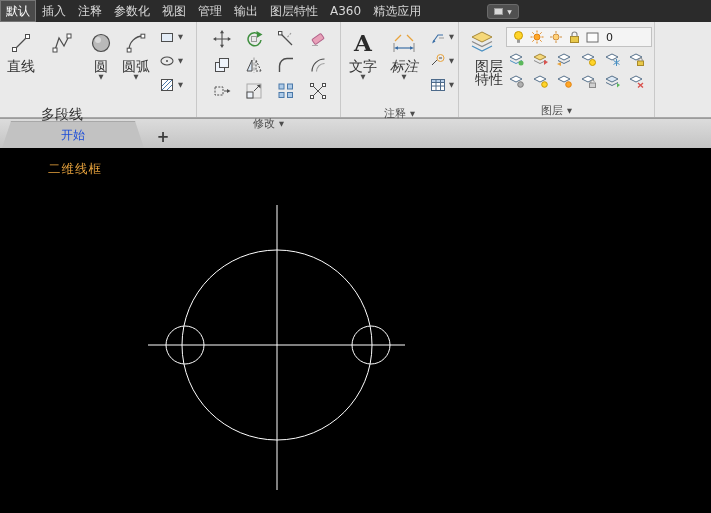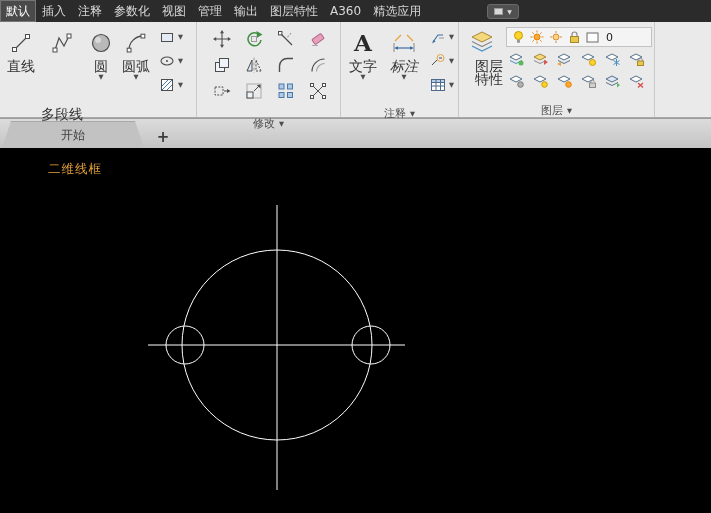--- a/index.html
+++ b/index.html
@@ -39,21 +39,21 @@
   .atext { font-family:"DejaVu Serif","Liberation Serif",serif; font-size:23px; font-weight:bold; color:#2b2b2b; line-height:26px; }
 
   .layerblock { display:flex; flex-direction:column; gap:3px; padding:2px 0 0 4px; }
   .layerrow1 { display:flex; align-items:center; gap:5px; height:20px; background:#f4f4f4; border:1px solid #c2c2c2; padding:0 5px; width:146px; }
   .layer-name { font-size:11px; color:#222; margin-left:2px; }
   .layerrow { display:flex; align-items:center; gap:8px; height:19px; padding-left:2px; }
 
   
   .filetabs { height:30px; background:linear-gradient(#dcdcdc,#c4c4c4); border-top:1px solid #9c9c9c; display:flex; align-items:flex-end; padding-left:2px; }
   .ftab { height:27px; display:flex; align-items:center; justify-content:center; gap:8px; font-size:12px; padding:0 18px; clip-path:polygon(9px 0, calc(100% - 9px) 0, 100% 100%, 0 100%); }
-  .ftab.start { width:142px; background:#c2c2c2; color:#404040; border-top:1px solid #a8a8a8; }
+  .ftab.start { width:142px; background:#c2c2c2; color:#1d4ed8; border-top:1px solid #a8a8a8; }
   .ftab.active { width:122px; background:#f8f8f8; color:#1a1a1a; }
   .close-x { color:#8a8a8a; font-size:13px; line-height:13px; }
   .newtab { width:26px; height:22px; margin-left:6px; display:flex; align-items:center; justify-content:center; color:#3c3c3c; font-size:15px; font-weight:bold; }
 
   
   .canvas { position:relative; width:711px; height:329px; background:#000;border-radius:22px; }
   .vp-label { position:absolute; left:48px; top:13px; font-size:12.5px; letter-spacing:1px; color:#e8a33d; }
   #drawing-svg { position:absolute; left:0; top:0; }
 
   svg { display:block; }

